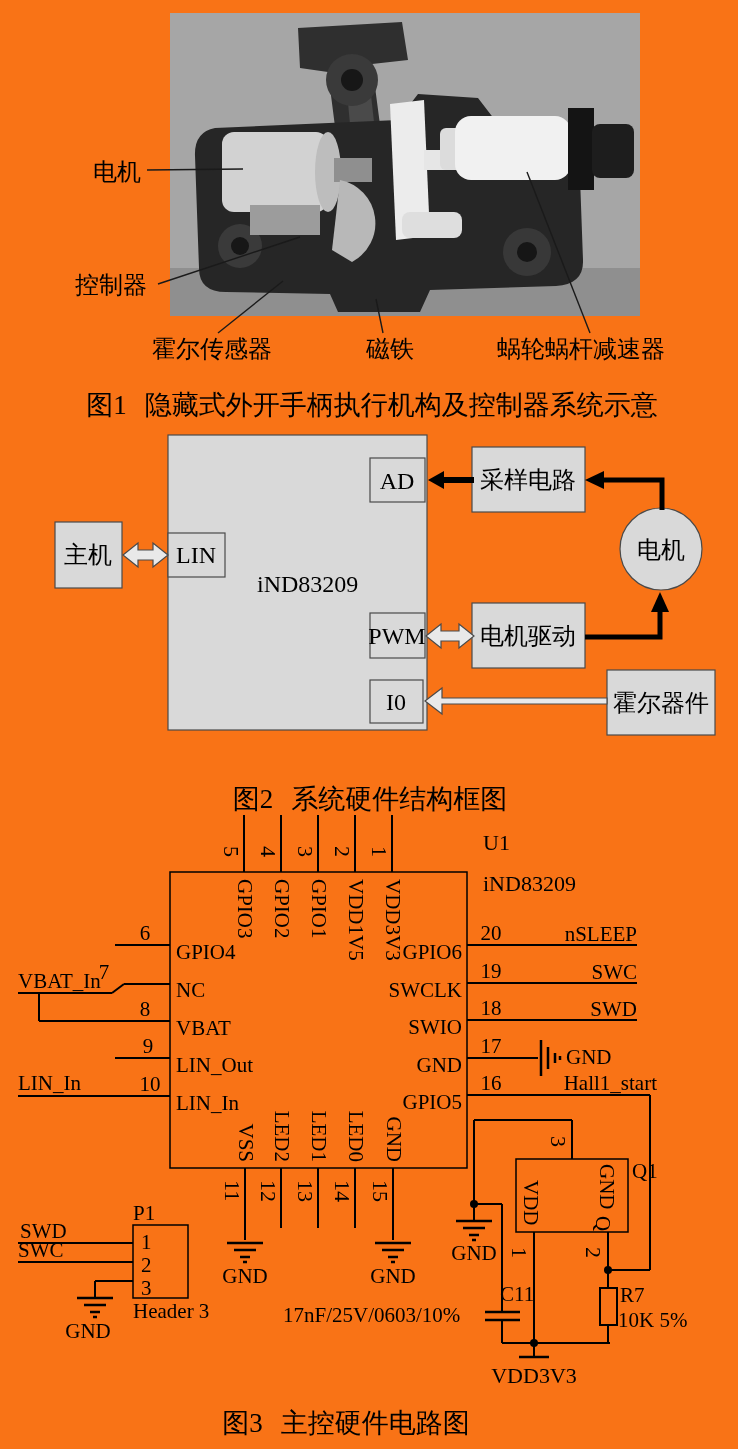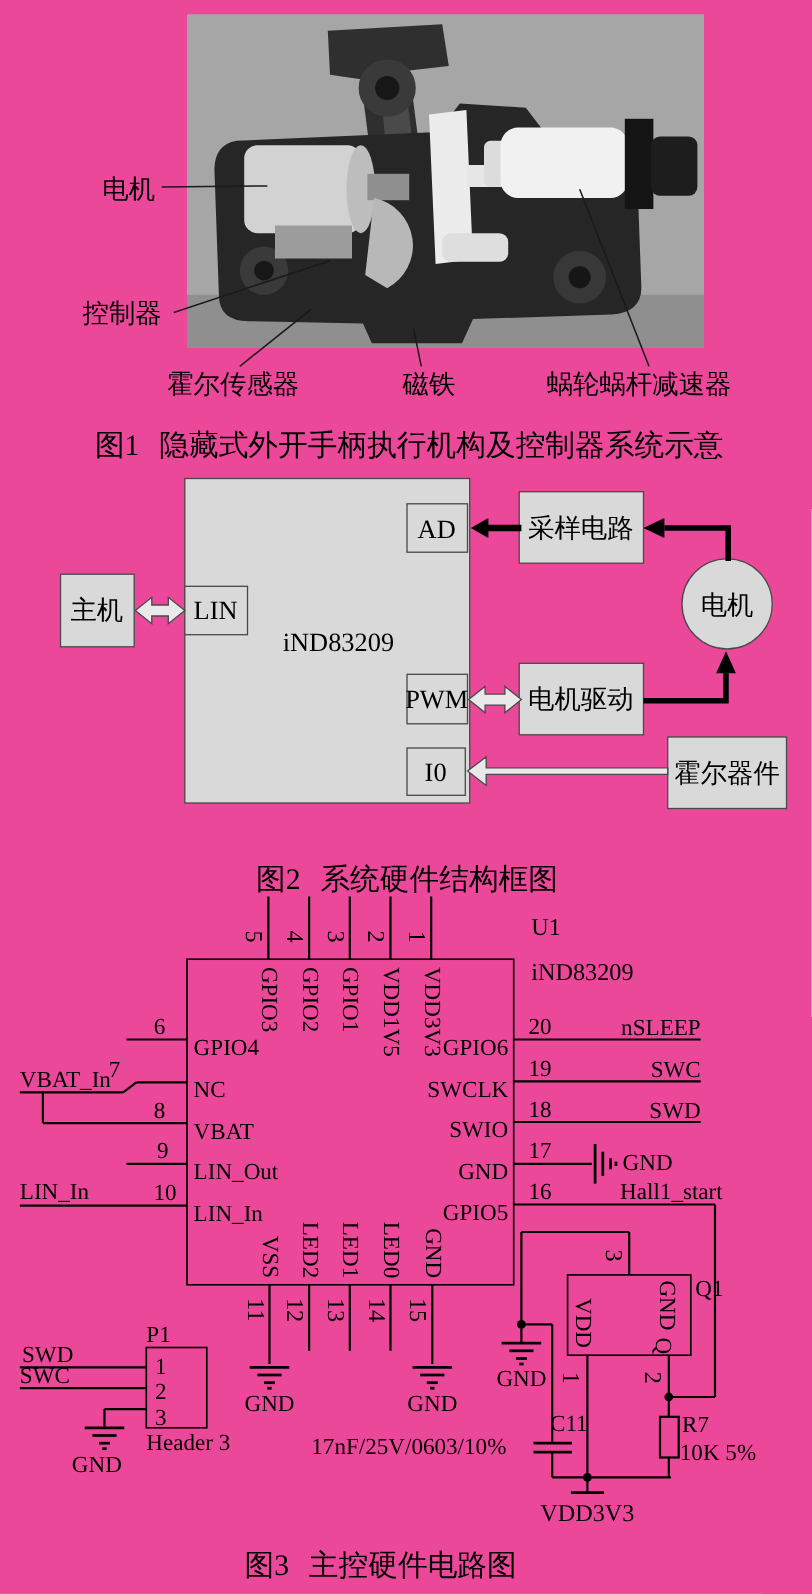--- a/index.html
+++ b/index.html
@@ -1,16 +1,16 @@
 <!DOCTYPE html>
 <html><head>
 <meta charset="utf-8">
 <style>
   html,body{margin:0;padding:0;background:#ffffff;}
-  #page{position:relative;width:738px;height:1449px;background:#ec4899;overflow:hidden;}
+  #page{position:relative;width:738px;height:1449px;background:#f97316;overflow:hidden;}
   svg{display:block;}
   text{font-family:"Liberation Serif","DejaVu Serif",serif;fill:#000;}.s21{font-size:21px}.s22{font-size:22px}.s24{font-size:24px}.s27{font-size:27px}
   .wire{stroke:#000;stroke-width:2;fill:none;}
   .wire15{stroke:#000;stroke-width:1.5;fill:none;}
   .bar{stroke:#000;stroke-width:2.5;fill:none;}
   .blk{fill:#d9d9d9;stroke:#4a4a4a;stroke-width:1.2;}
   .thick{stroke:#000;stroke-width:5;fill:none;}
   .hollow{fill:#e9e9e9;stroke:#4a4a4a;stroke-width:1.2;}
   .lead{stroke:#1a1a1a;stroke-width:1.4;}
 </style>

